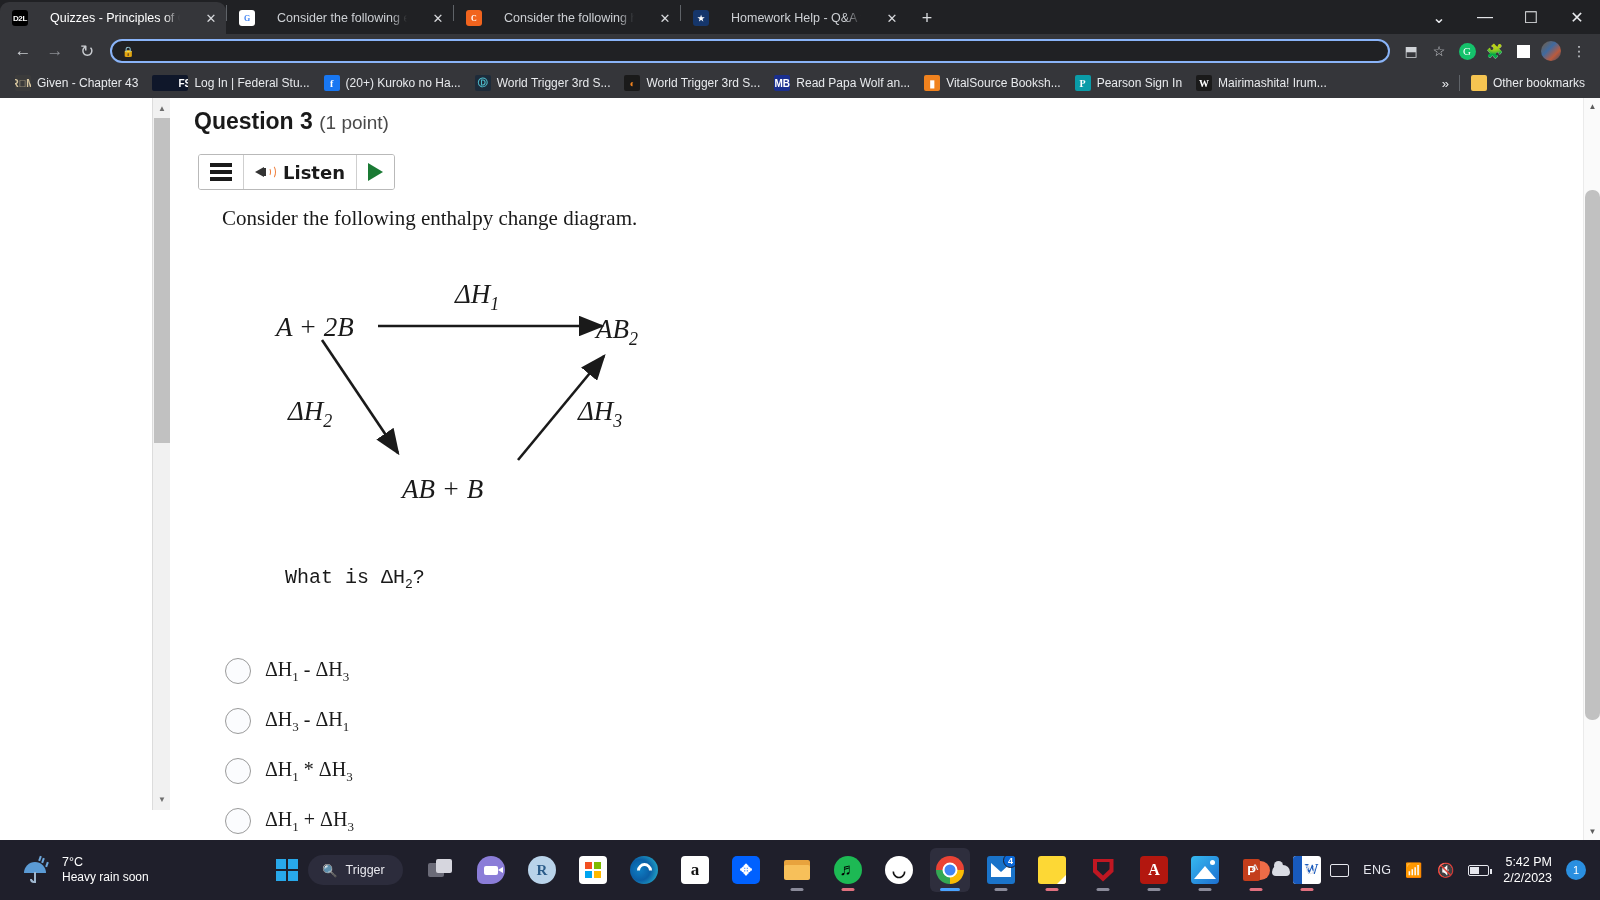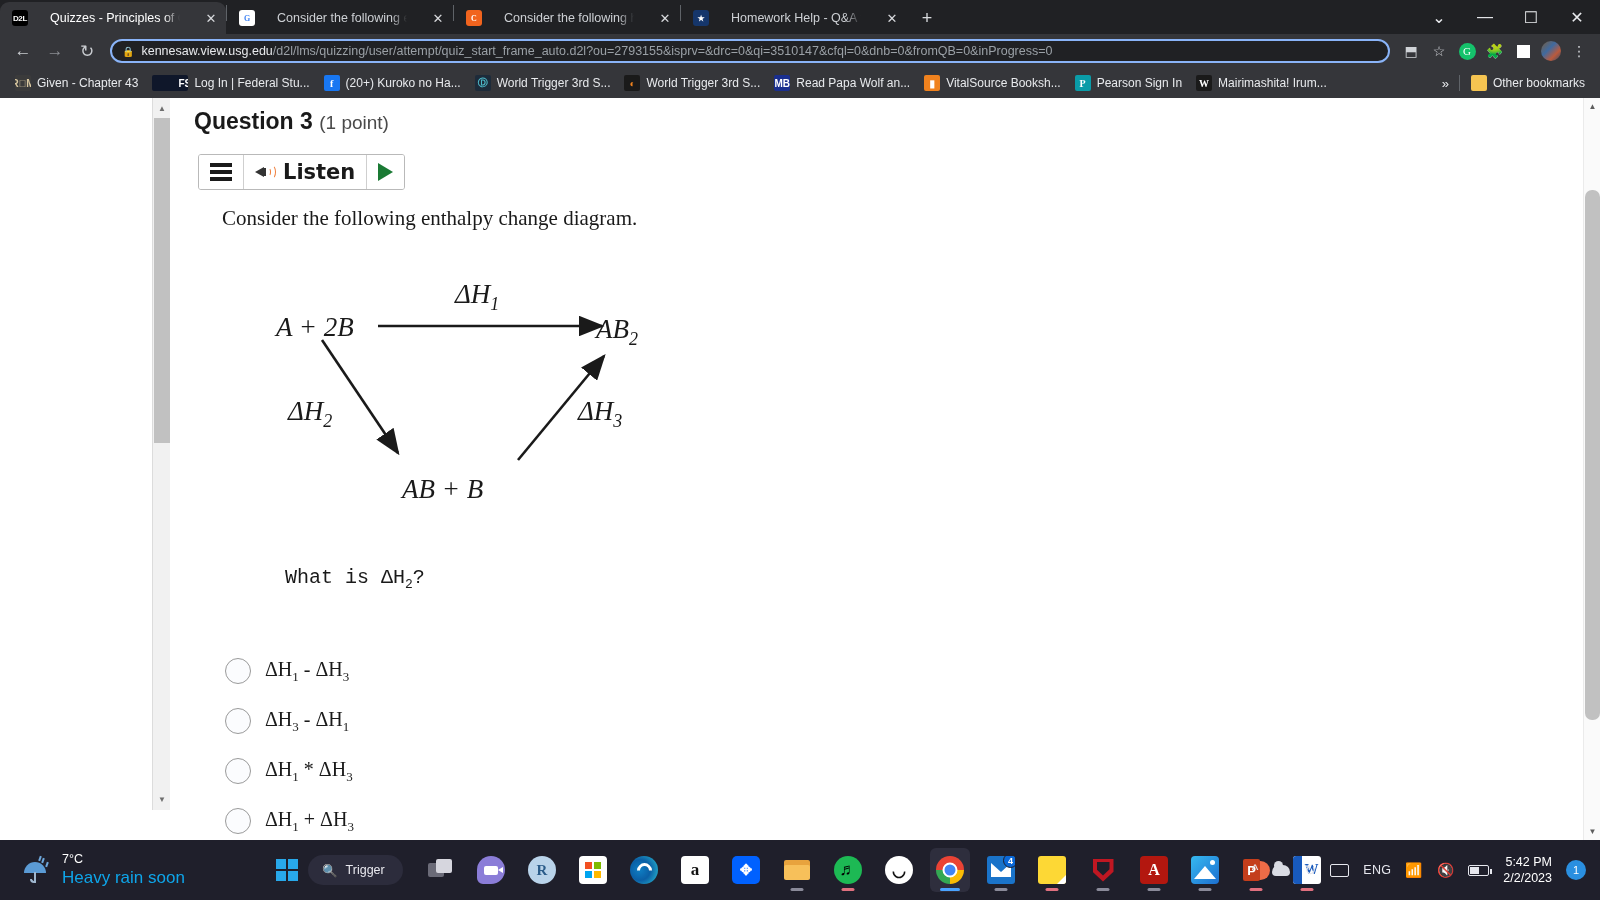--- a/index.html
+++ b/index.html
@@ -146,21 +146,21 @@
   .rs-toolbar {
     position: absolute; left: 28px; top: 36px; height: 36px;
     display: flex; align-items: stretch; border: 1px solid #b9b9b9;
     background: #fdfdfd; border-radius: 3px; overflow: hidden;
   }
   .rs-seg { display: flex; align-items: center; justify-content: center; padding: 0 11px;
     border-right: 1px solid #cfcfcf; background: #fff; gap: 6px; }
   .rs-seg:last-child { border-right: none; }
   .rs-burger { display: flex; flex-direction: column; gap: 3px; }
   .rs-burger i { display: block; width: 22px; height: 4px; background: #1a1a1a; }
-  .rs-listen { font-size: 21px; font-weight: bold; color: #1a1a1a; font-family: "DejaVu Sans", sans-serif; }
+  .rs-listen { font-size: 18px; font-weight: bold; color: #1a1a1a; font-family: "DejaVu Sans", sans-serif; }
   .rs-spk { position: relative; width: 22px; height: 16px; }
   .rs-spk .cone { position: absolute; left: 0; top: 3px; width: 0; height: 0;
     border-top: 5px solid transparent; border-bottom: 5px solid transparent; border-right: 9px solid #333; }
   .rs-spk .body { position: absolute; left: 8px; top: 4px; width: 3px; height: 8px; background: #333; }
   .rs-spk .w1, .rs-spk .w2 {
     position: absolute; border: 1.5px solid #ef7d3a; border-left-color: transparent;
     border-top-color: transparent; border-bottom-color: transparent; border-radius: 50%; }
   .rs-spk .w1 { left: 11px; top: 4px; width: 5px; height: 8px; }
   .rs-spk .w2 { left: 13px; top: 1px; width: 8px; height: 14px; }
   .rs-play { width: 0; height: 0; border-top: 9px solid transparent; border-bottom: 9px solid transparent;
@@ -198,21 +198,21 @@
   .weather { display: flex; align-items: center; gap: 10px; margin-left: 22px; }
   .wx-ico { width: 30px; height: 28px; position: relative; }
   .wx-ico .dome { position: absolute; left: 2px; top: 6px; width: 22px; height: 11px;
     border-radius: 11px 11px 0 0; background: #5b9bd5; }
   .wx-ico .handle { position: absolute; left: 12px; top: 16px; width: 2px; height: 10px; background: #9fb7cf; }
   .wx-ico .hook { position: absolute; left: 8px; top: 23px; width: 6px; height: 4px;
     border: 2px solid #9fb7cf; border-top: none; border-right: none; border-radius: 0 0 0 5px; }
   .wx-ico i.drop { position: absolute; width: 2px; height: 5px; background: #6fa8dc; transform: rotate(20deg); }
   .wx-text { line-height: 1.25; }
   .wx-temp { color: #ffffff; font-size: 12.5px; }
-  .wx-desc { color: #0ea5e9; font-size: 17px; }
+  .wx-desc { color: #ffffff; font-size: 12px; }
 
   .tb-center { position: absolute; left: 276px; display: flex; align-items: center; gap: 10px; }
   .winlogo { width: 22px; height: 22px; display: grid; grid-template-columns: 10px 10px;
     grid-template-rows: 10px 10px; gap: 2px; }
   .winlogo i { background: #28a8ea; display: block; }
   .searchpill {
     display: flex; align-items: center; gap: 8px; height: 30px; padding: 0 18px 0 14px;
     background: #2c2c3c; border-radius: 16px; color: #e9e9ef; font-size: 12.5px;
   }
   .tbapps { position: absolute; left: 420px; display: flex; align-items: center; gap: 11px; }
@@ -334,21 +334,20 @@
       <div class="winctrl">✕</div>
     </div>
   </div>
 
   <div class="toolbar">
     <div class="navbtn">←</div>
     <div class="navbtn dim">→</div>
     <div class="navbtn">↻</div>
     <div class="omnibox">
       <span class="lockicon">🔒</span>
-      <span class="urltext"><b>kennesaw.view.usg.edu</b><span>/d2l/lms/quizzing/user/attempt/quiz_start_frame_auto.d2l?ou=2793155&amp;isprv=&amp;drc=0&amp;qi=3510147&amp;cfql=0&amp;dnb=0&amp;fromQB=0&amp;inProgress=0</span></span>
     </div>
     <div class="tbicon">⬒</div>
     <div class="tbicon">☆</div>
     <div class="tbicon">
         <span class="ext-g">G</span>
       </div>
     <div class="tbicon">🧩</div>
     <div class="tbicon">
         <span class="ext-sq"></span>
       </div>

